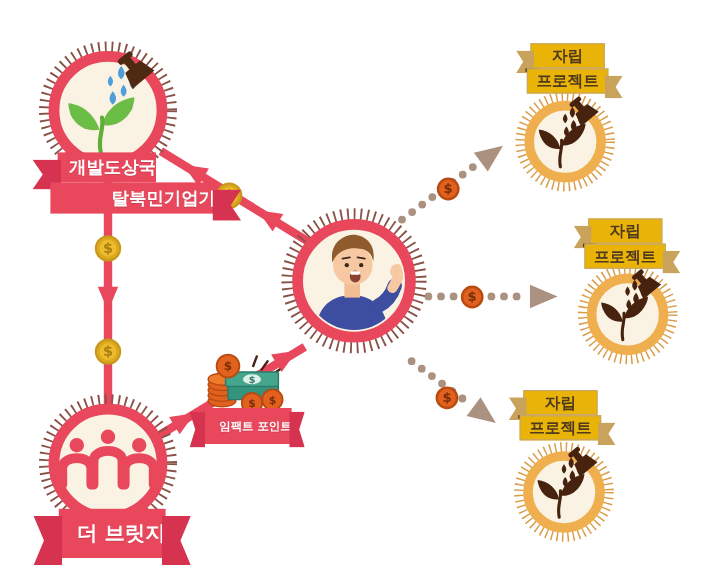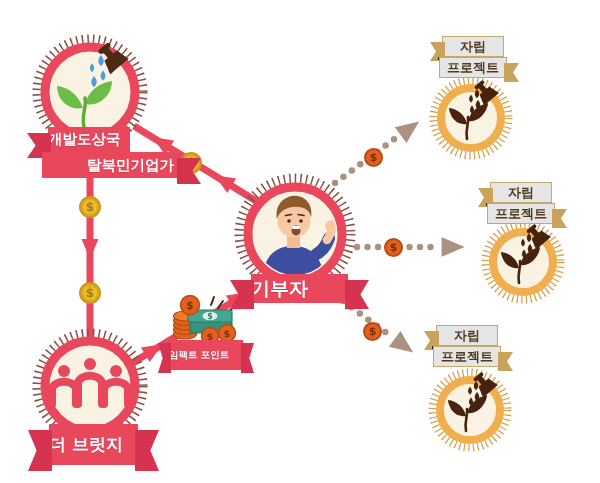--- a/index.html
+++ b/index.html
@@ -5,33 +5,33 @@
   html,body{margin:0;padding:0;background:#fff;}
   .stage{
     position:relative;width:600px;height:483px;background:#ffffff;overflow:hidden;
     font-family:"DejaVu Sans","Liberation Sans",sans-serif;
   }
   svg.layer{position:absolute;left:0;top:0;z-index:1;}
 
   
   .ribbon{
     position:absolute;z-index:3;background:#E8475C;color:#ffffff;font-weight:bold;
-    display:flex;align-items:center;justify-content:flex-start;white-space:nowrap;
+    display:flex;align-items:center;justify-content:flex-end;white-space:nowrap;
     text-shadow:0 1px 0 rgba(0,0,0,0.12);
   }
   .tail{position:absolute;top:6px;width:24px;height:100%;background:#D63350;}
   .tail.l{left:-21px;clip-path:polygon(0 0,100% 0,100% 100%,0 100%,36% 50%);}
   .tail.r{right:-21px;clip-path:polygon(0 0,100% 0,64% 50%,100% 100%,0 100%);}
   .ribbon.small .tail{width:13px;top:3px;}
   .ribbon.small .tail.l{left:-11px;}
   .ribbon.small .tail.r{right:-11px;}
 
   
   .tan{
-    position:absolute;z-index:3;background:#e5e5e5;color:#4F3A1E;font-weight:bold;
+    position:absolute;z-index:3;background:#eab308;color:#4F3A1E;font-weight:bold;
     border:1px solid #C9A768;box-sizing:border-box;
     display:flex;align-items:center;justify-content:center;white-space:nowrap;
   }
   .fold{position:absolute;top:5px;width:15px;height:100%;background:#C9A25C;}
   .fold.l{left:-13px;clip-path:polygon(0 0,100% 0,100% 100%,0 100%,40% 50%);}
   .fold.r{right:-13px;clip-path:polygon(0 0,100% 0,60% 50%,100% 100%,0 100%);}
   .dash{position:absolute;left:-5px;bottom:-4px;width:11px;height:3px;background:#2E1C0E;}
 
   
   .coin{
@@ -222,25 +222,20 @@
 
   <div class="ribbon" style="left:48px;top:127px;width:82px;height:25px;font-size:14.5px;">
     <span class="tail l"></span>
     <span>개발도상국</span>
   </div>
   <div class="ribbon" style="left:42px;top:152px;width:93px;height:26px;font-size:14.5px;padding-left:45px;">
     <span class="tail r"></span>
     <span>탈북민기업가</span>
   </div>
 
-  <div class="ribbon" style="left:251px;top:274px;width:97px;height:29px;font-size:19px;">
-    <span class="tail l"></span>
-    <span class="tail r"></span>
-    <span>기부자</span>
-  </div>
 
   <div class="ribbon" style="left:49px;top:424px;width:89px;height:41px;font-size:17px;">
     <span class="tail l"></span>
     <span class="tail r"></span>
     <span>더 브릿지</span>
   </div>
 
   <div class="ribbon small" style="left:169px;top:340px;width:74px;height:30px;font-size:9.5px;">
     <span class="tail l"></span>
     <span class="tail r"></span>

